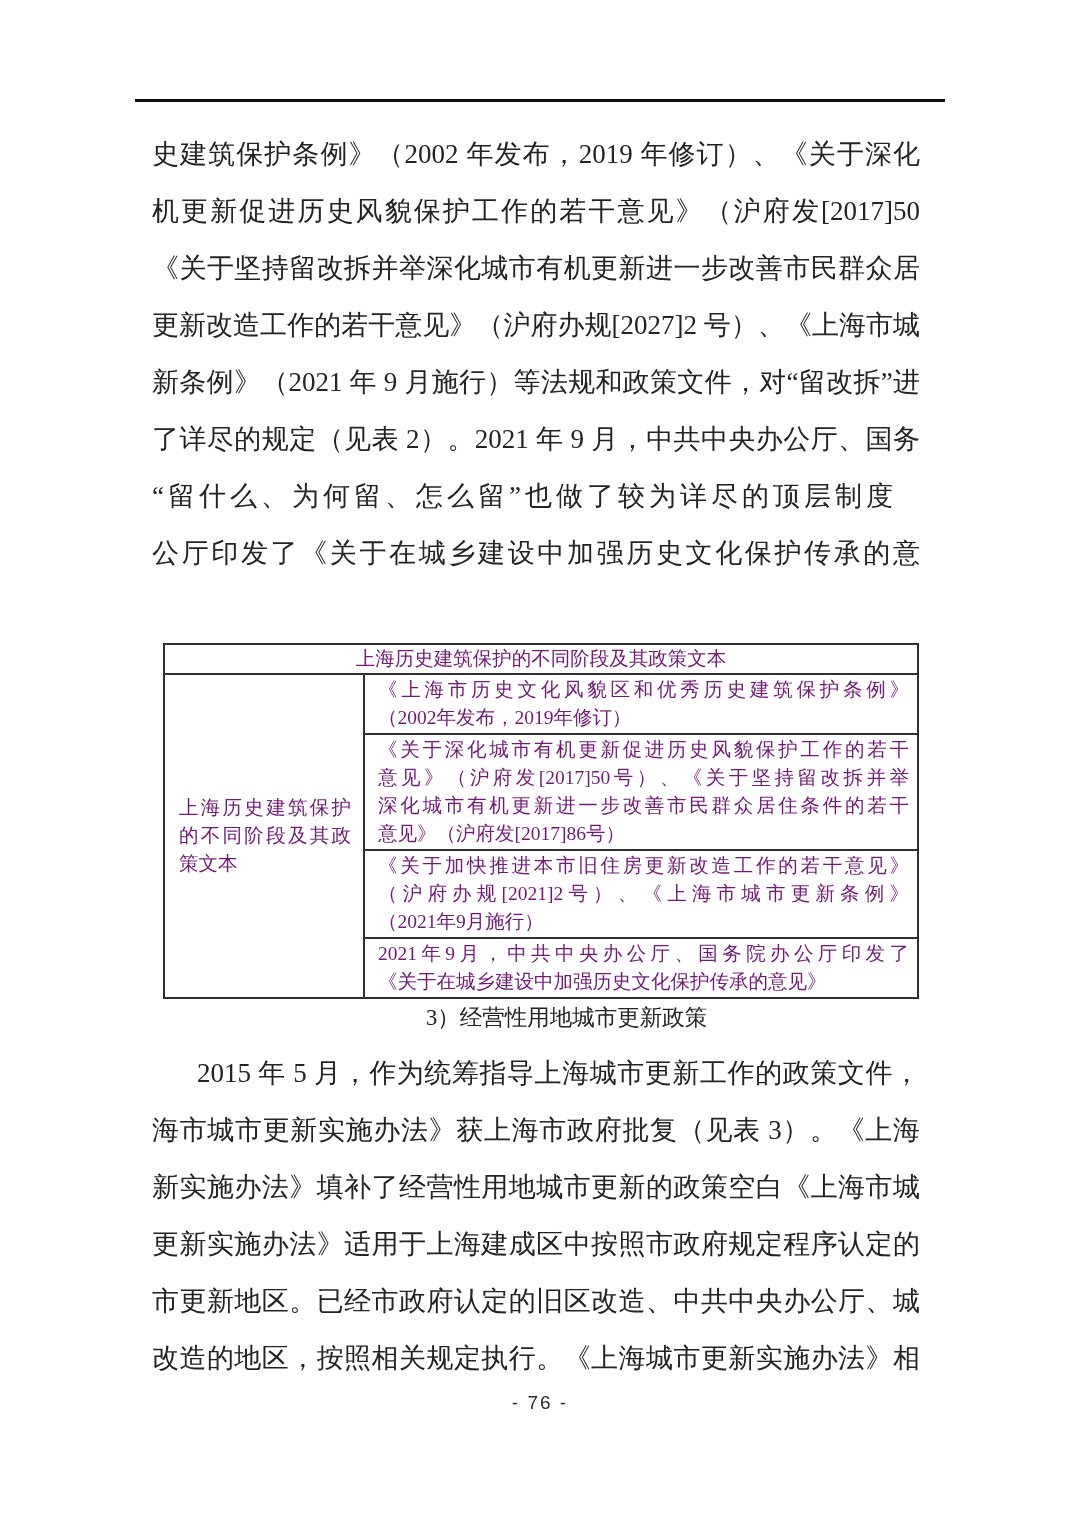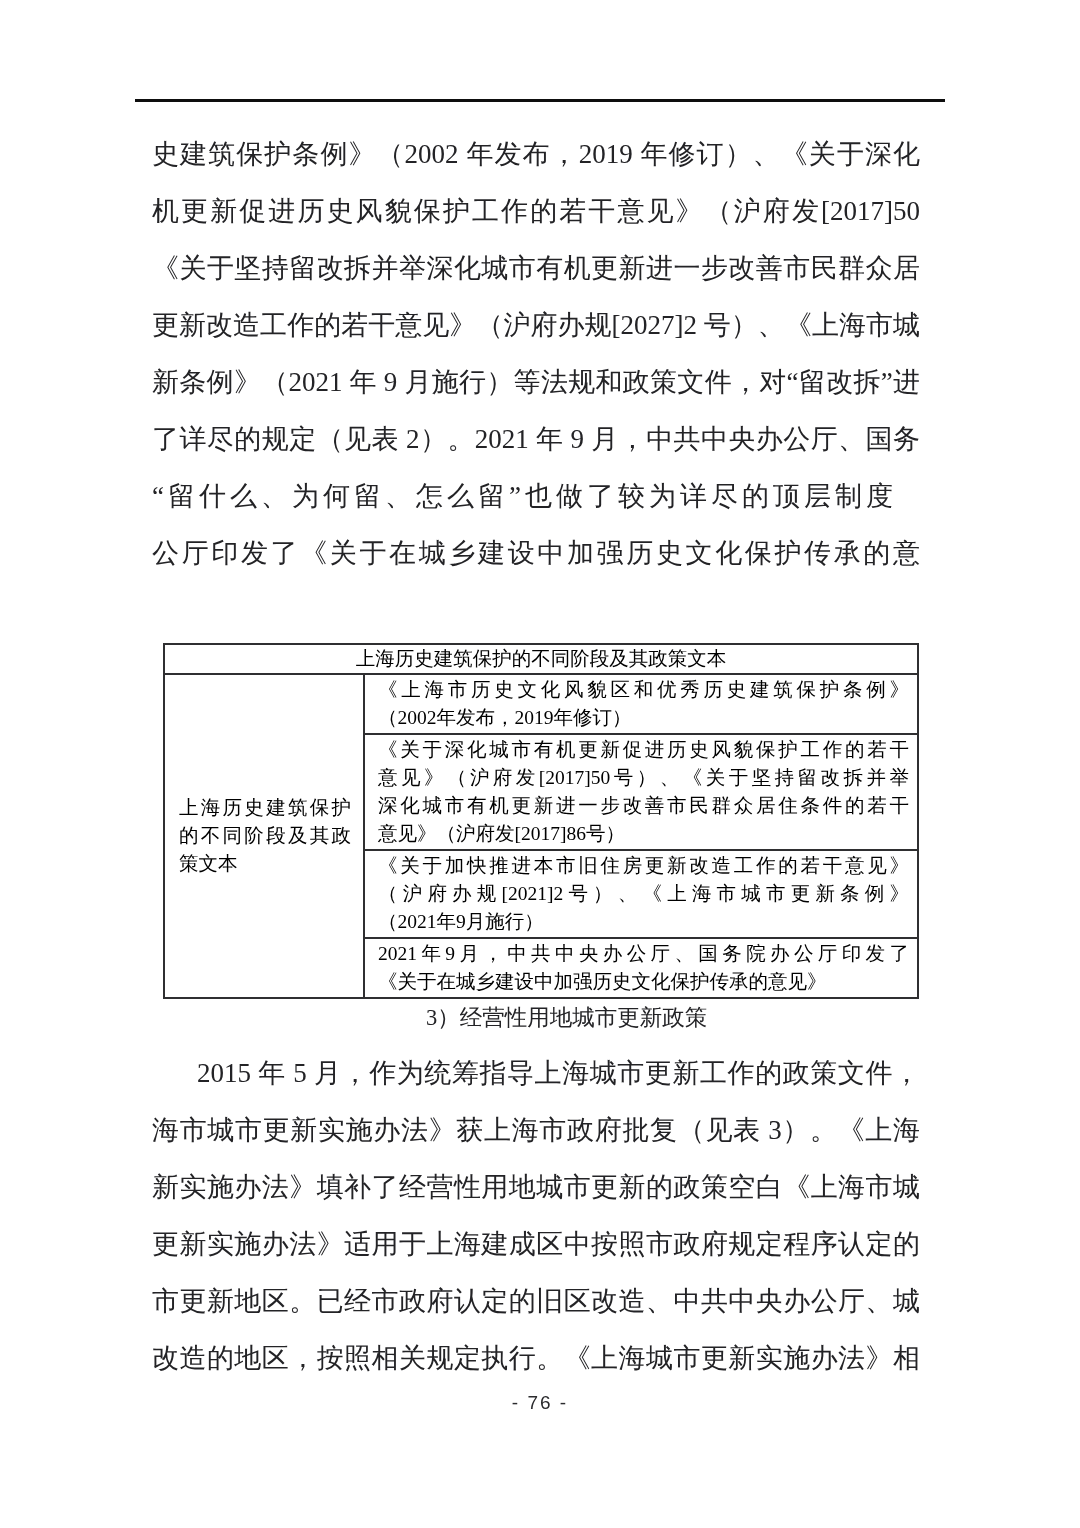--- a/index.html
+++ b/index.html
@@ -17,21 +17,21 @@
     font-size:27px;line-height:57px;height:57px;
     text-align:justify;text-align-last:justify;
     white-space:normal;overflow:hidden;
   }
   .bline.endline{text-align:left;text-align-last:left;letter-spacing:4px;}
   .indent2{padding-left:45px;}
   
   table.policy{
     position:absolute;left:163px;top:643px;width:754px;
     border-collapse:collapse;table-layout:fixed;
-    font-size:19.5px;color:#000000;
+    font-size:19.5px;color:#701a75;
   }
   table.policy td{border:2px solid #2f2f31;vertical-align:middle;}
   td.cap{height:26px;text-align:center;line-height:26px;padding:1px 4px;}
   td.hdr{width:196px;padding:2px 12px 2px 14px;}
   td.cell{padding:1px 8px 1px 13px;}
   .cl{line-height:28px;text-align:left;}
   .cl.just{text-align:justify;text-align-last:justify;}
   
   .after{position:absolute;left:152px;top:990px;width:768px;}
   .heading{

